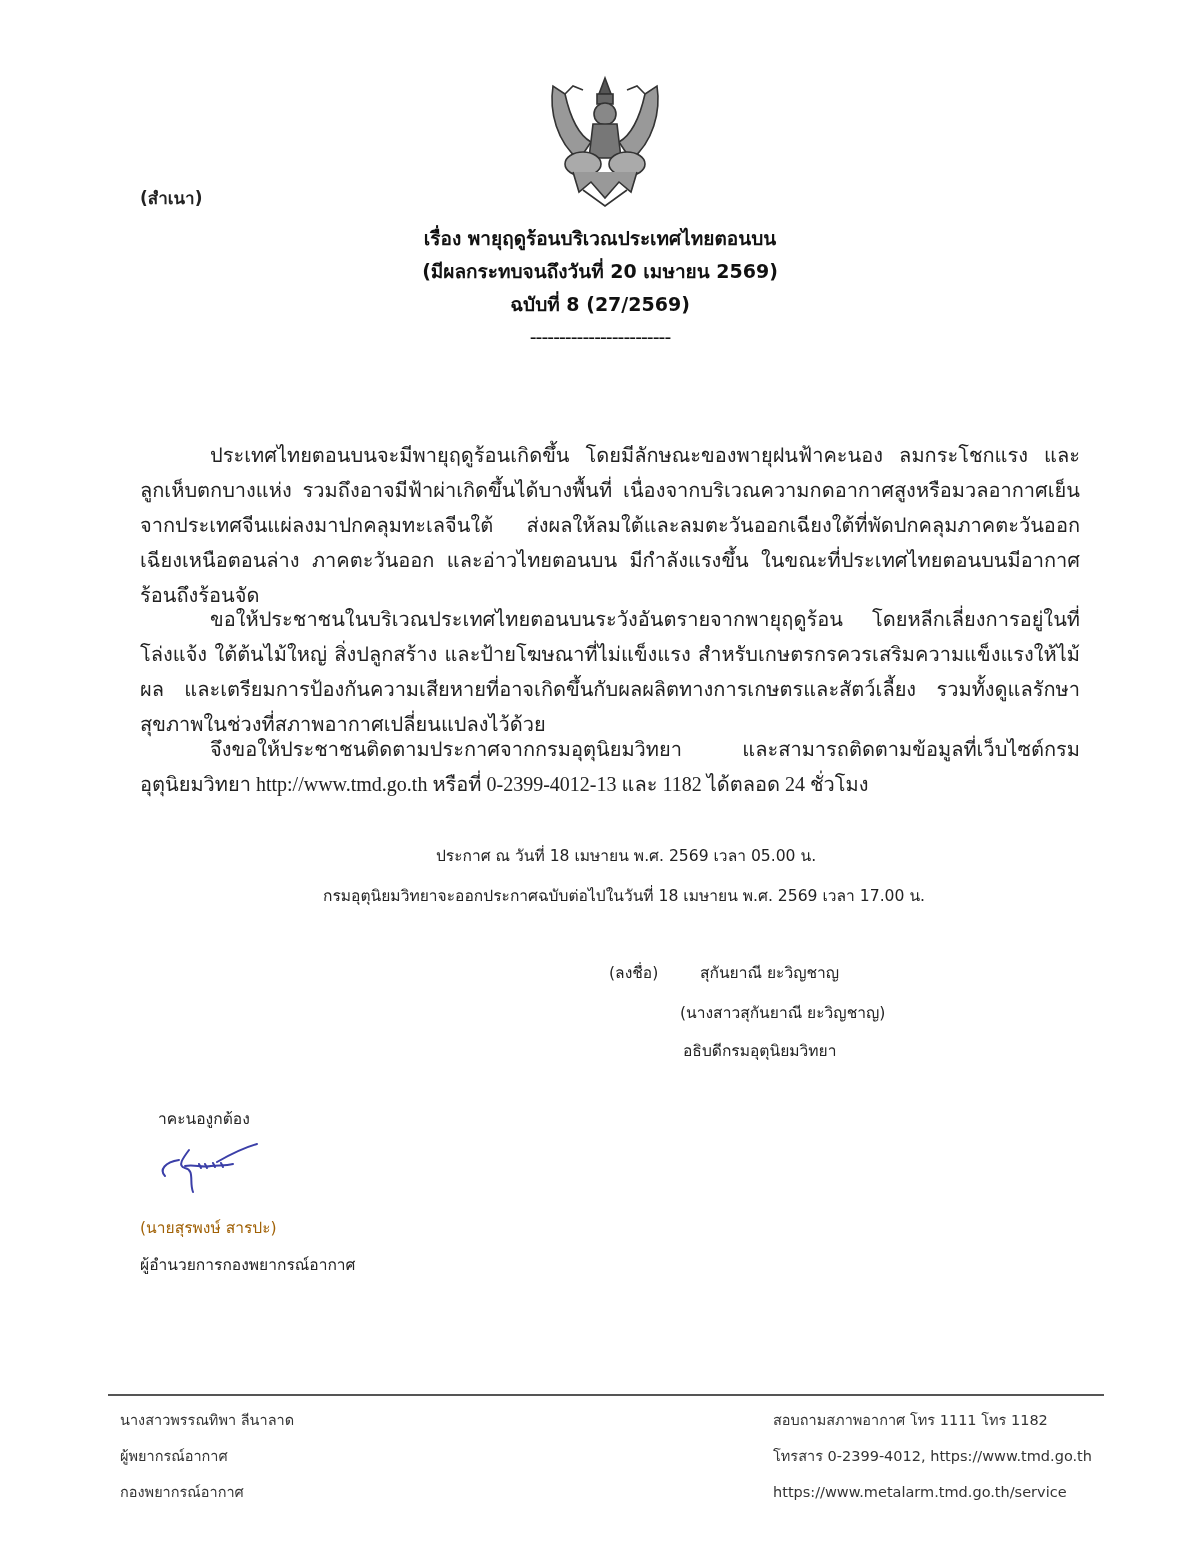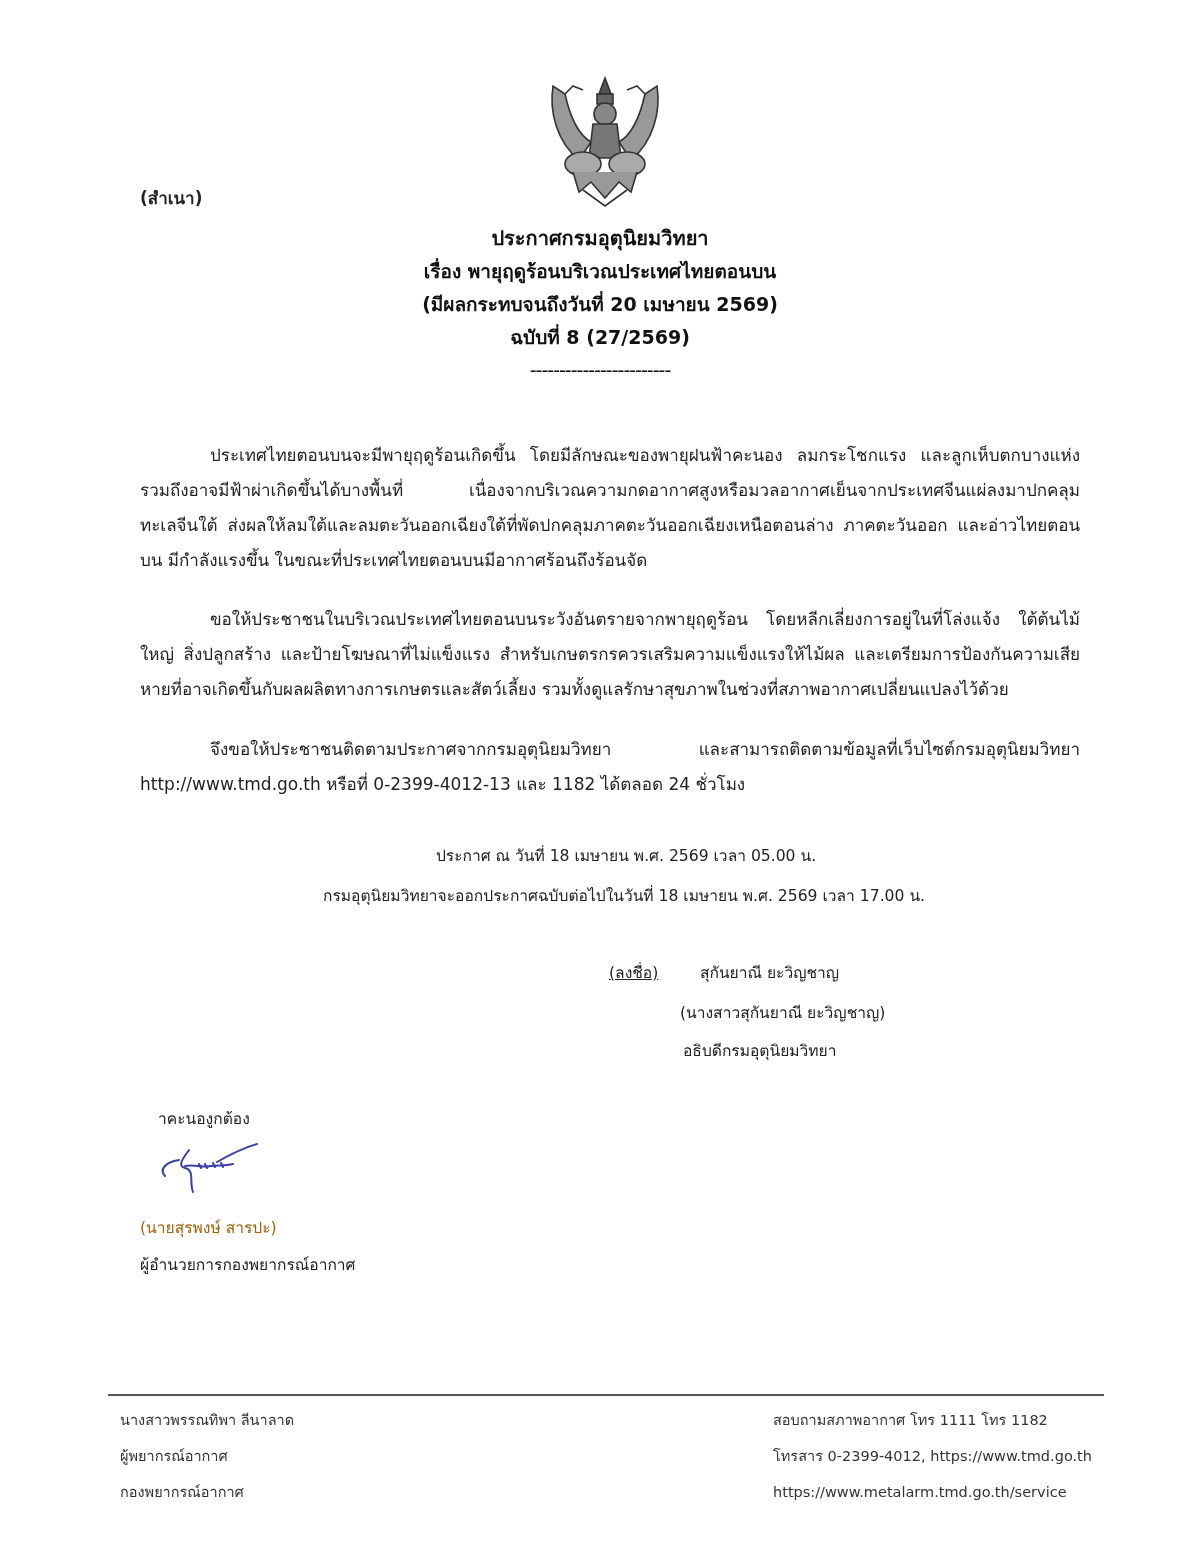--- a/index.html
+++ b/index.html
@@ -5,30 +5,30 @@
   html, body { margin:0; padding:0; background:#ffffff; }
   body { width:1200px; height:1553px; position:relative; overflow:hidden;
          font-family:"DejaVu Sans", "Liberation Sans", sans-serif; color:#1a1a1a; }
   .abs { position:absolute; }
   .garuda { left:543px; top:72px; width:124px; height:138px; }
   .copy-label { left:140px; top:184px; font-size:17px; color:#222;font-weight:bold; }
   .title-block { left:0; width:1200px; top:222px; text-align:center; }
   .title-block div { font-weight:bold; font-size:19px; line-height:33px; color:#111; }
   .title-line1 { font-size:20px !important; }
   .divider-dash { font-weight:normal !important; letter-spacing:-1px; color:#222; }
-  .body-para { left:140px; width:940px; font-size:17px; line-height:35px; color:#222; text-align:justify; }
+  .body-para { left:140px; width:940px; font-size:20px; line-height:35px; color:#222; text-align:justify;font-family:Liberation Serif, serif; }
   .body-para .indent { display:inline-block; width:70px; }
   .p1 { top:438px; }
   .p2 { top:602px; }
   .p3 { top:732px; }
   .announce { left:0; width:1252px; text-align:center; font-size:15.6px; line-height:40px; color:#222; }
   .a1 { top:836px; }
   .a2 { top:876px; left:0; width:1248px; }
   .sig { font-size:15.6px; color:#222; }
-  .sig-label { left:609px; top:960px;text-decoration:underline; }
+  .sig-label { left:609px; top:960px; }
   .sig-name { left:700px; top:960px; }
   .sig-fullname { left:680px; top:1000px; }
   .sig-title { left:683px; top:1038px; }
   .cert-label { left:158px; top:1106px; font-size:15.6px; color:#222; }
   .signature { left:155px; top:1136px; width:110px; height:60px; }
   .cert-name { left:140px; top:1215px; font-size:15.6px; color:#a16207; }
   .cert-title { left:140px; top:1252px; font-size:15.6px; color:#222; }
   .footer-rule { left:108px; top:1394px; width:996px; height:0; border-top:2px solid #555; }
   .footer-left { left:120px; top:1402px; font-size:14.5px; line-height:36px; color:#333; }
   .footer-right { right:108px; top:1402px; font-size:14.5px; line-height:36px; color:#333; text-align:left; }
@@ -51,21 +51,20 @@
       <ellipse cx="84" cy="92" rx="18" ry="12" fill="#aaa"></ellipse>
       <path d="M30 100 L36 120 L48 110 L62 126 L76 110 L88 120 L94 100" fill="#999"></path>
       <path d="M40 118 L62 134 L84 118"></path>
     </g>
   </svg>
 </div>
 
 <div class="abs copy-label">(สำเนา)</div>
 
 <div class="abs title-block">
-  <div class="title-line1">ประกาศกรมอุตุนิยมวิทยา</div>
   <div>เรื่อง พายุฤดูร้อนบริเวณประเทศไทยตอนบน</div>
   <div>(มีผลกระทบจนถึงวันที่ 20 เมษายน 2569)</div>
   <div>ฉบับที่ 8 (27/2569)</div>
   <div class="divider-dash">------------------------</div>
 </div>
 
 <div class="abs body-para p1"><span class="indent"></span><span>ประเทศไทยตอนบนจะมีพายุฤดูร้อนเกิดขึ้น โดยมีลักษณะของพายุฝนฟ้าคะนอง ลมกระโชกแรง และลูกเห็บตกบางแห่ง รวมถึงอาจมีฟ้าผ่าเกิดขึ้นได้บางพื้นที่ เนื่องจากบริเวณความกดอากาศสูงหรือมวลอากาศเย็นจากประเทศจีนแผ่ลงมาปกคลุมทะเลจีนใต้ ส่งผลให้ลมใต้และลมตะวันออกเฉียงใต้ที่พัดปกคลุมภาคตะวันออกเฉียงเหนือตอนล่าง ภาคตะวันออก และอ่าวไทยตอนบน มีกำลังแรงขึ้น ในขณะที่ประเทศไทยตอนบนมีอากาศร้อนถึงร้อนจัด</span></div>
 <div class="abs body-para p2"><span class="indent"></span><span>ขอให้ประชาชนในบริเวณประเทศไทยตอนบนระวังอันตรายจากพายุฤดูร้อน โดยหลีกเลี่ยงการอยู่ในที่โล่งแจ้ง ใต้ต้นไม้ใหญ่ สิ่งปลูกสร้าง และป้ายโฆษณาที่ไม่แข็งแรง สำหรับเกษตรกรควรเสริมความแข็งแรงให้ไม้ผล และเตรียมการป้องกันความเสียหายที่อาจเกิดขึ้นกับผลผลิตทางการเกษตรและสัตว์เลี้ยง รวมทั้งดูแลรักษาสุขภาพในช่วงที่สภาพอากาศเปลี่ยนแปลงไว้ด้วย</span></div>
 <div class="abs body-para p3"><span class="indent"></span><span>จึงขอให้ประชาชนติดตามประกาศจากกรมอุตุนิยมวิทยา และสามารถติดตามข้อมูลที่เว็บไซต์กรมอุตุนิยมวิทยา http://www.tmd.go.th หรือที่ 0-2399-4012-13 และ 1182 ได้ตลอด 24 ชั่วโมง</span></div>
 

